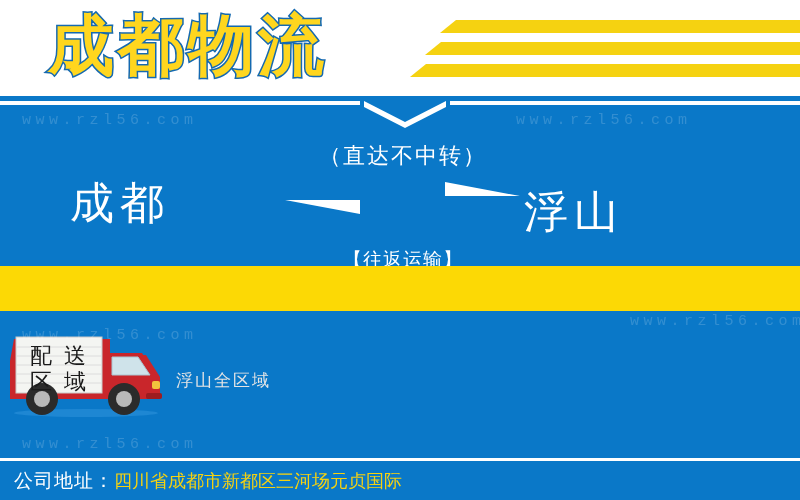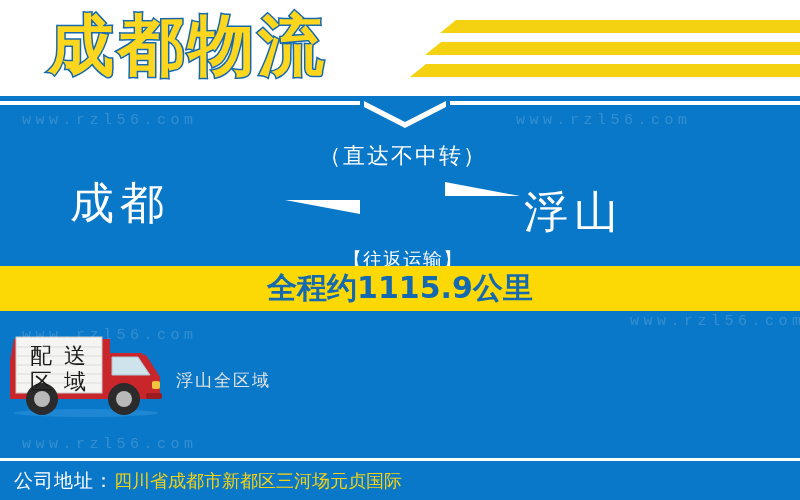--- a/index.html
+++ b/index.html
@@ -153,21 +153,20 @@
 
     <path d="M0 18 L160 18 L160 4 L235 18 Z" fill="#ffffff"></path>
 
     <path d="M235 22 L75 22 L75 36 L0 22 Z" fill="#ffffff"></path>
   </svg>
 
   <div class="subline-bot">【往返运输】</div>
 
   <div class="info-bar">
     <div class="info-text">
-      <span>全程约1115.9公里</span>
     </div>
   </div>
 
   <svg class="truck" viewBox="0 0 158 88">
 
     <ellipse cx="80" cy="82" rx="72" ry="4" fill="#2f93dd" opacity="0.55"></ellipse>
 
     <path d="M4 30 L4 68 L154 68 L154 46 L140 24 L104 24 L104 8 L8 8 Z" fill="#c9262b"></path>
 
     <rect x="10" y="6" width="86" height="56" fill="#f4f5f2" stroke="#c9c9c9" stroke-width="1"></rect>

